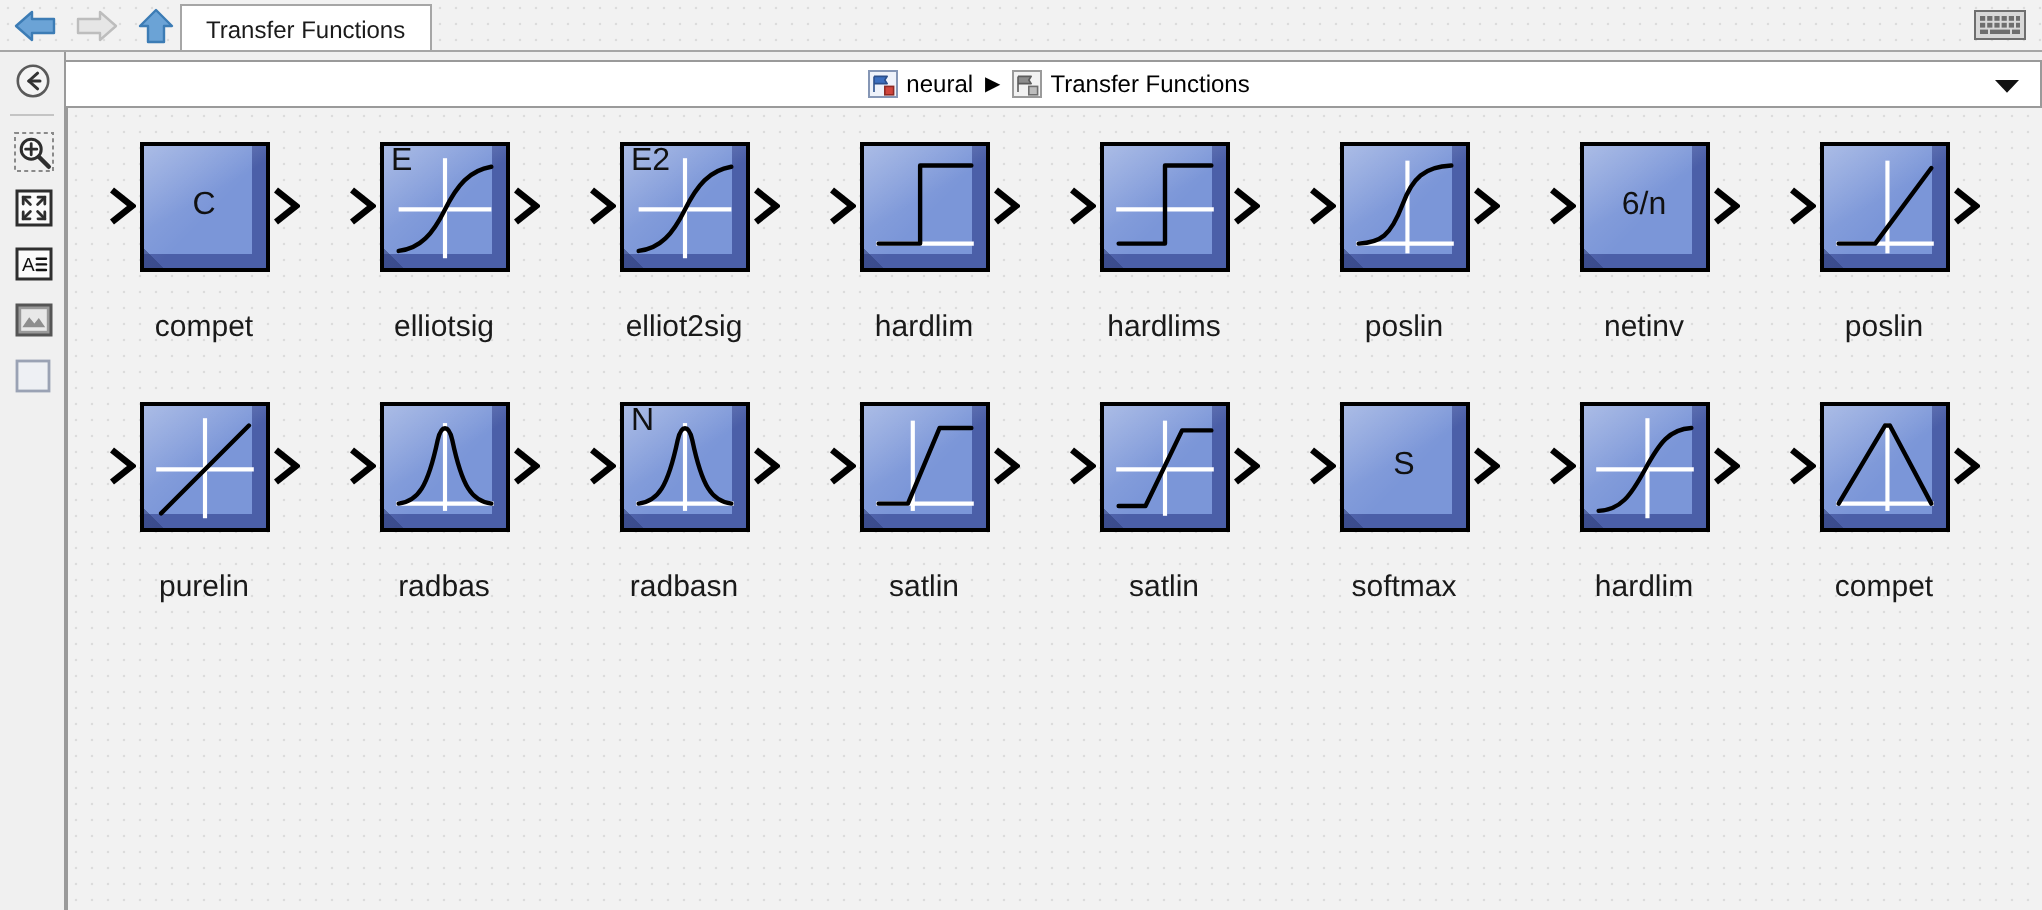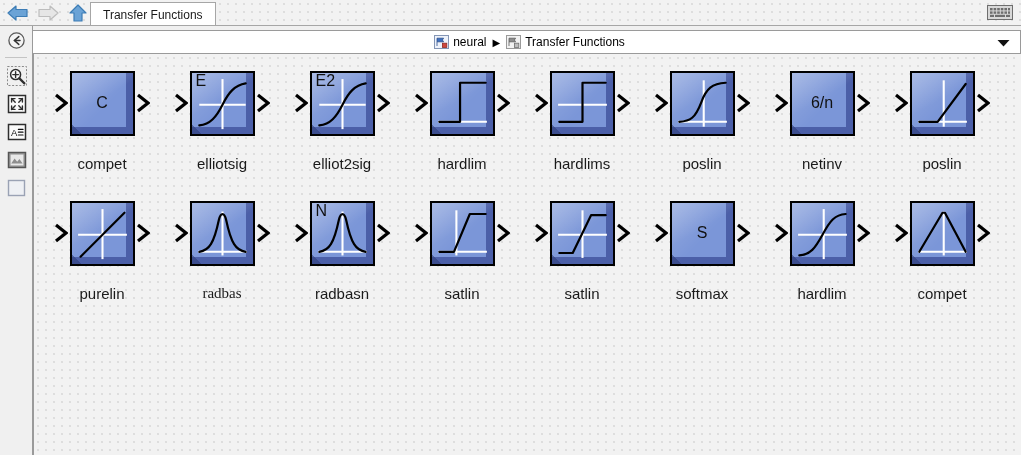--- a/index.html
+++ b/index.html
@@ -481,21 +481,21 @@
               </svg>
             </div>
             <span class="port">
               <svg width="13" height="22" viewBox="0 0 13 22">
                 <path d="M1 3 L11 11 L1 19" fill="none" stroke="#000" stroke-width="3.2" stroke-linecap="butt" stroke-linejoin="miter"></path>
               </svg>
             </span>
           </div>
           <div class="caption">purelin</div>
         </div>
-        <div class="cell" style="left: 126px; top: 142px; font-family: Liberation Serif, serif;">
+        <div class="cell" style="left: 126px; top: 142px;">
           <div class="blockwrap">
             <span class="port">
               <svg width="13" height="22" viewBox="0 0 13 22">
                 <path d="M1 3 L11 11 L1 19" fill="none" stroke="#000" stroke-width="3.2" stroke-linecap="butt" stroke-linejoin="miter"></path>
               </svg>
             </span>
             <div class="blockbox">
               <span class="shade-r"></span>
               <span class="shade-b"></span>
               <span class="shade-tl"></span>

